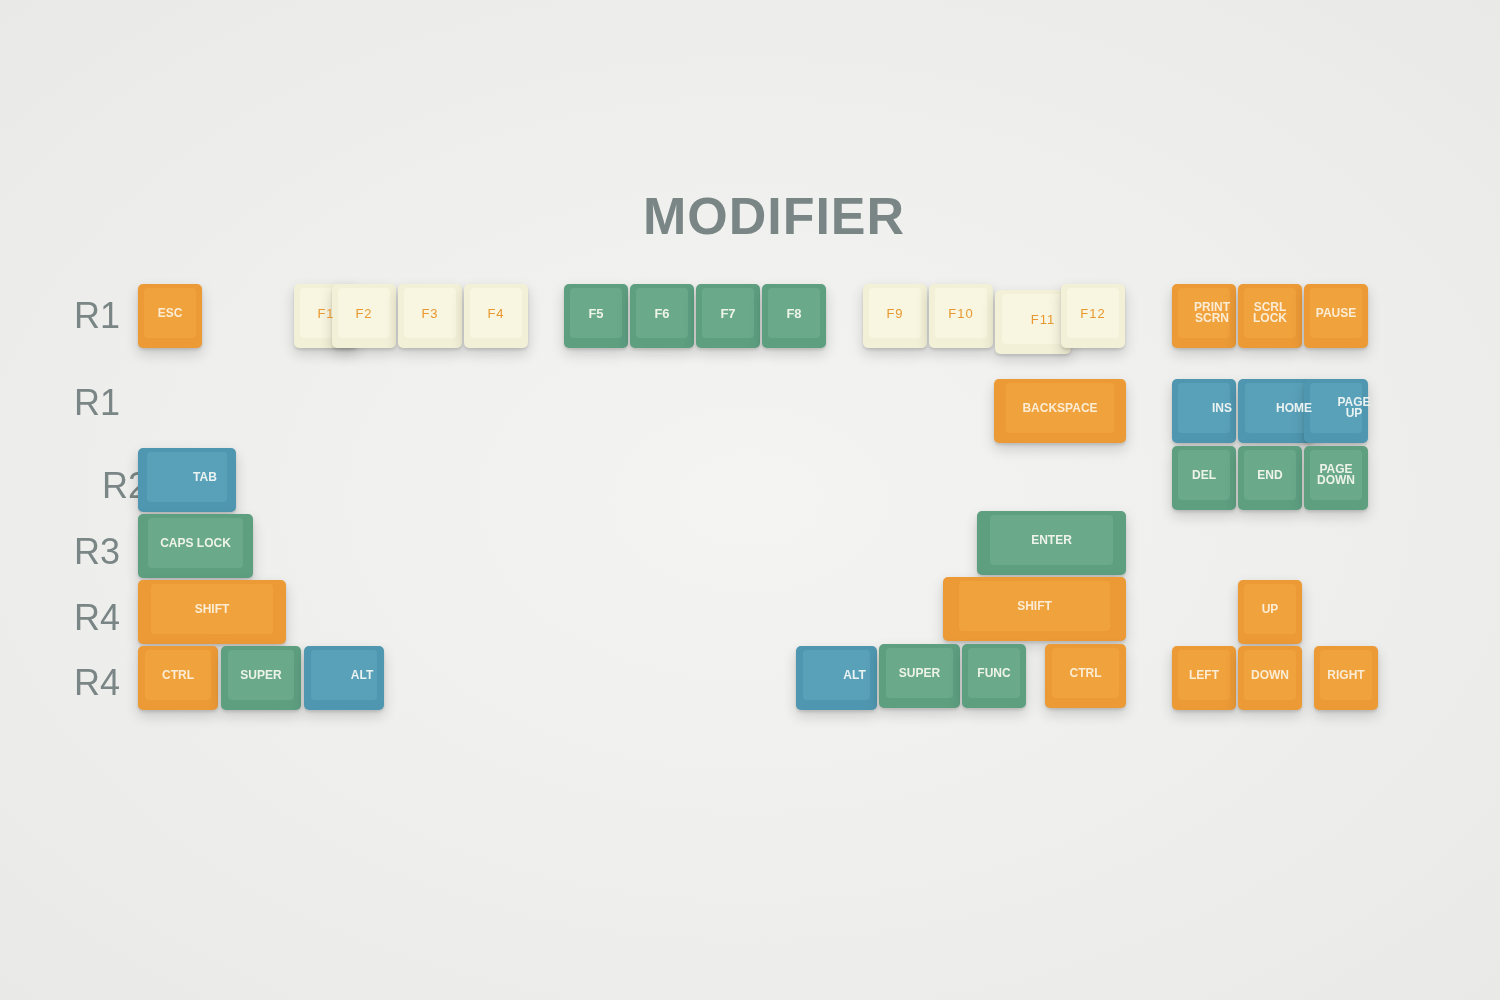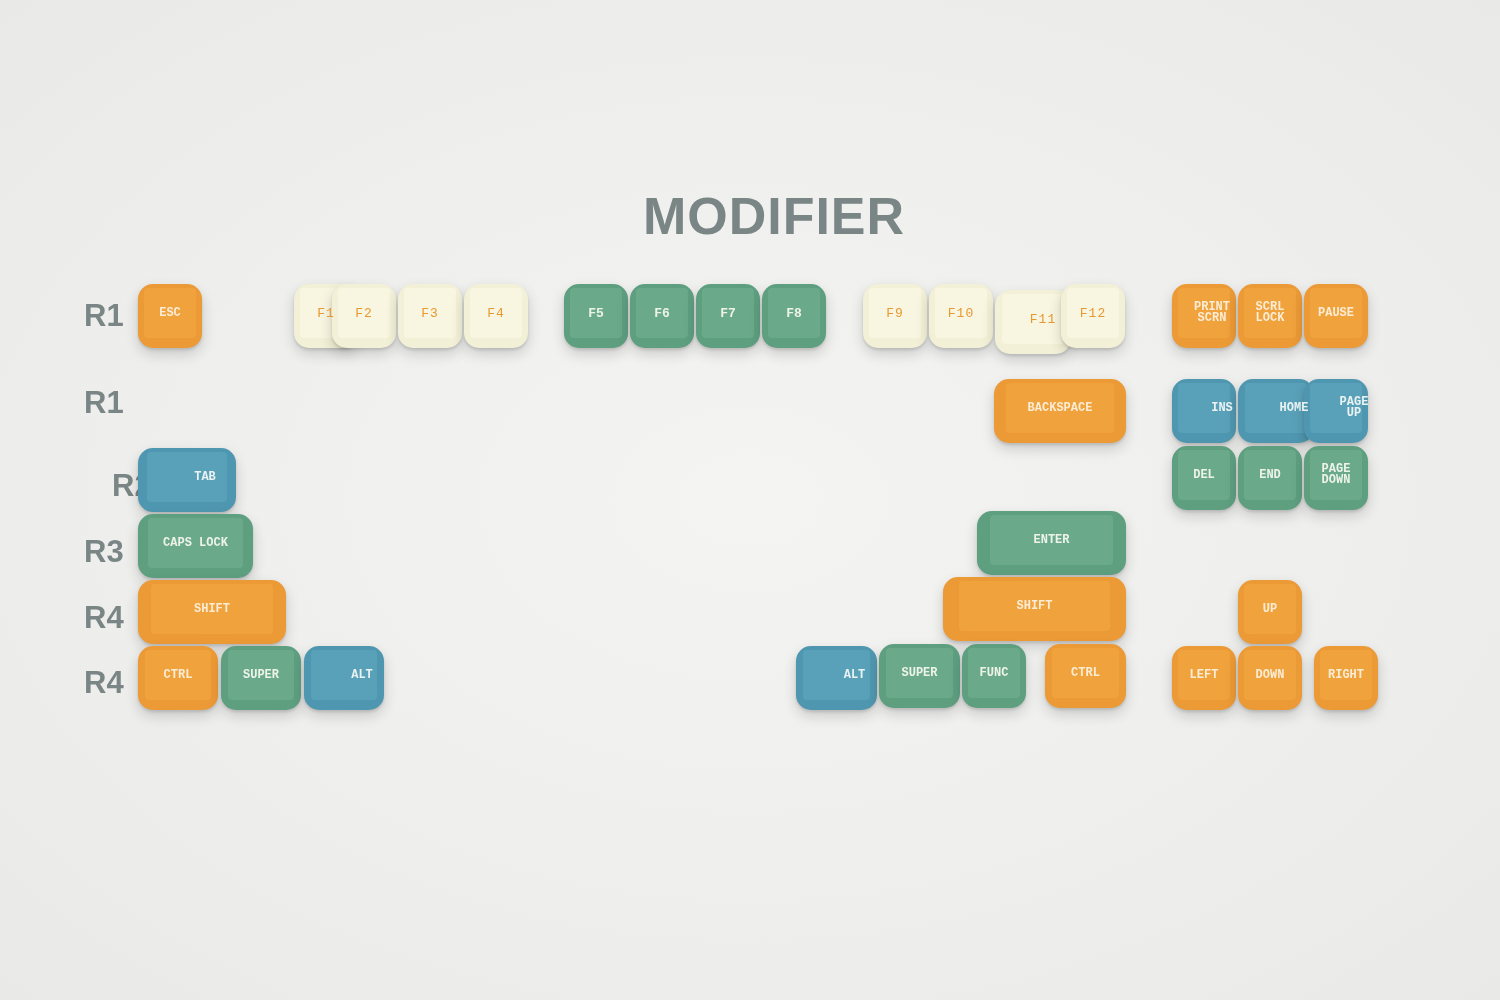--- a/index.html
+++ b/index.html
@@ -8,31 +8,30 @@
       background: radial-gradient(ellipse at center, #f4f4f3 0%, #eeeeed 60%, #e9e9e8 100%);
       font-family: "Liberation Sans", sans-serif;
       position: relative;
     }
     .title {
       position: absolute; left: 0; width: 1548px; top: 186px;
       text-align: center; font-size: 52px; font-weight: bold;
       color: #7a8685; letter-spacing: 1px;
     }
     .row-label {
-      position: absolute; left: 84px; width: 54px;
-      font-size: 31px; font-weight: bold; color: #7a8685;
+      position: absolute; left: 74px; width: 54px;
+      font-size: 36px; font-weight: normal; color: #7a8685;
       line-height: 40px;
     }
     .key {
       position: absolute; box-sizing: border-box;
-      border-radius: 15px;
+      border-radius: 5px;
       box-shadow: 0 6px 14px rgba(0,0,0,0.16), 0 2px 3px rgba(0,0,0,0.12);
       display: flex; align-items: center; justify-content: center;
       cursor: pointer;
-      font-family: Liberation Mono, monospace;
     }
     .key .top {
       position: absolute; left: 9%; right: 9%; top: 7%; bottom: 16%;
       border-radius: 4px;
     }
     .key .legend {
       position: relative; z-index: 1; text-align: center;
       font-size: 12px; font-weight: bold; line-height: 11px;
       white-space: pre-line; margin-top: -6px;
     }

